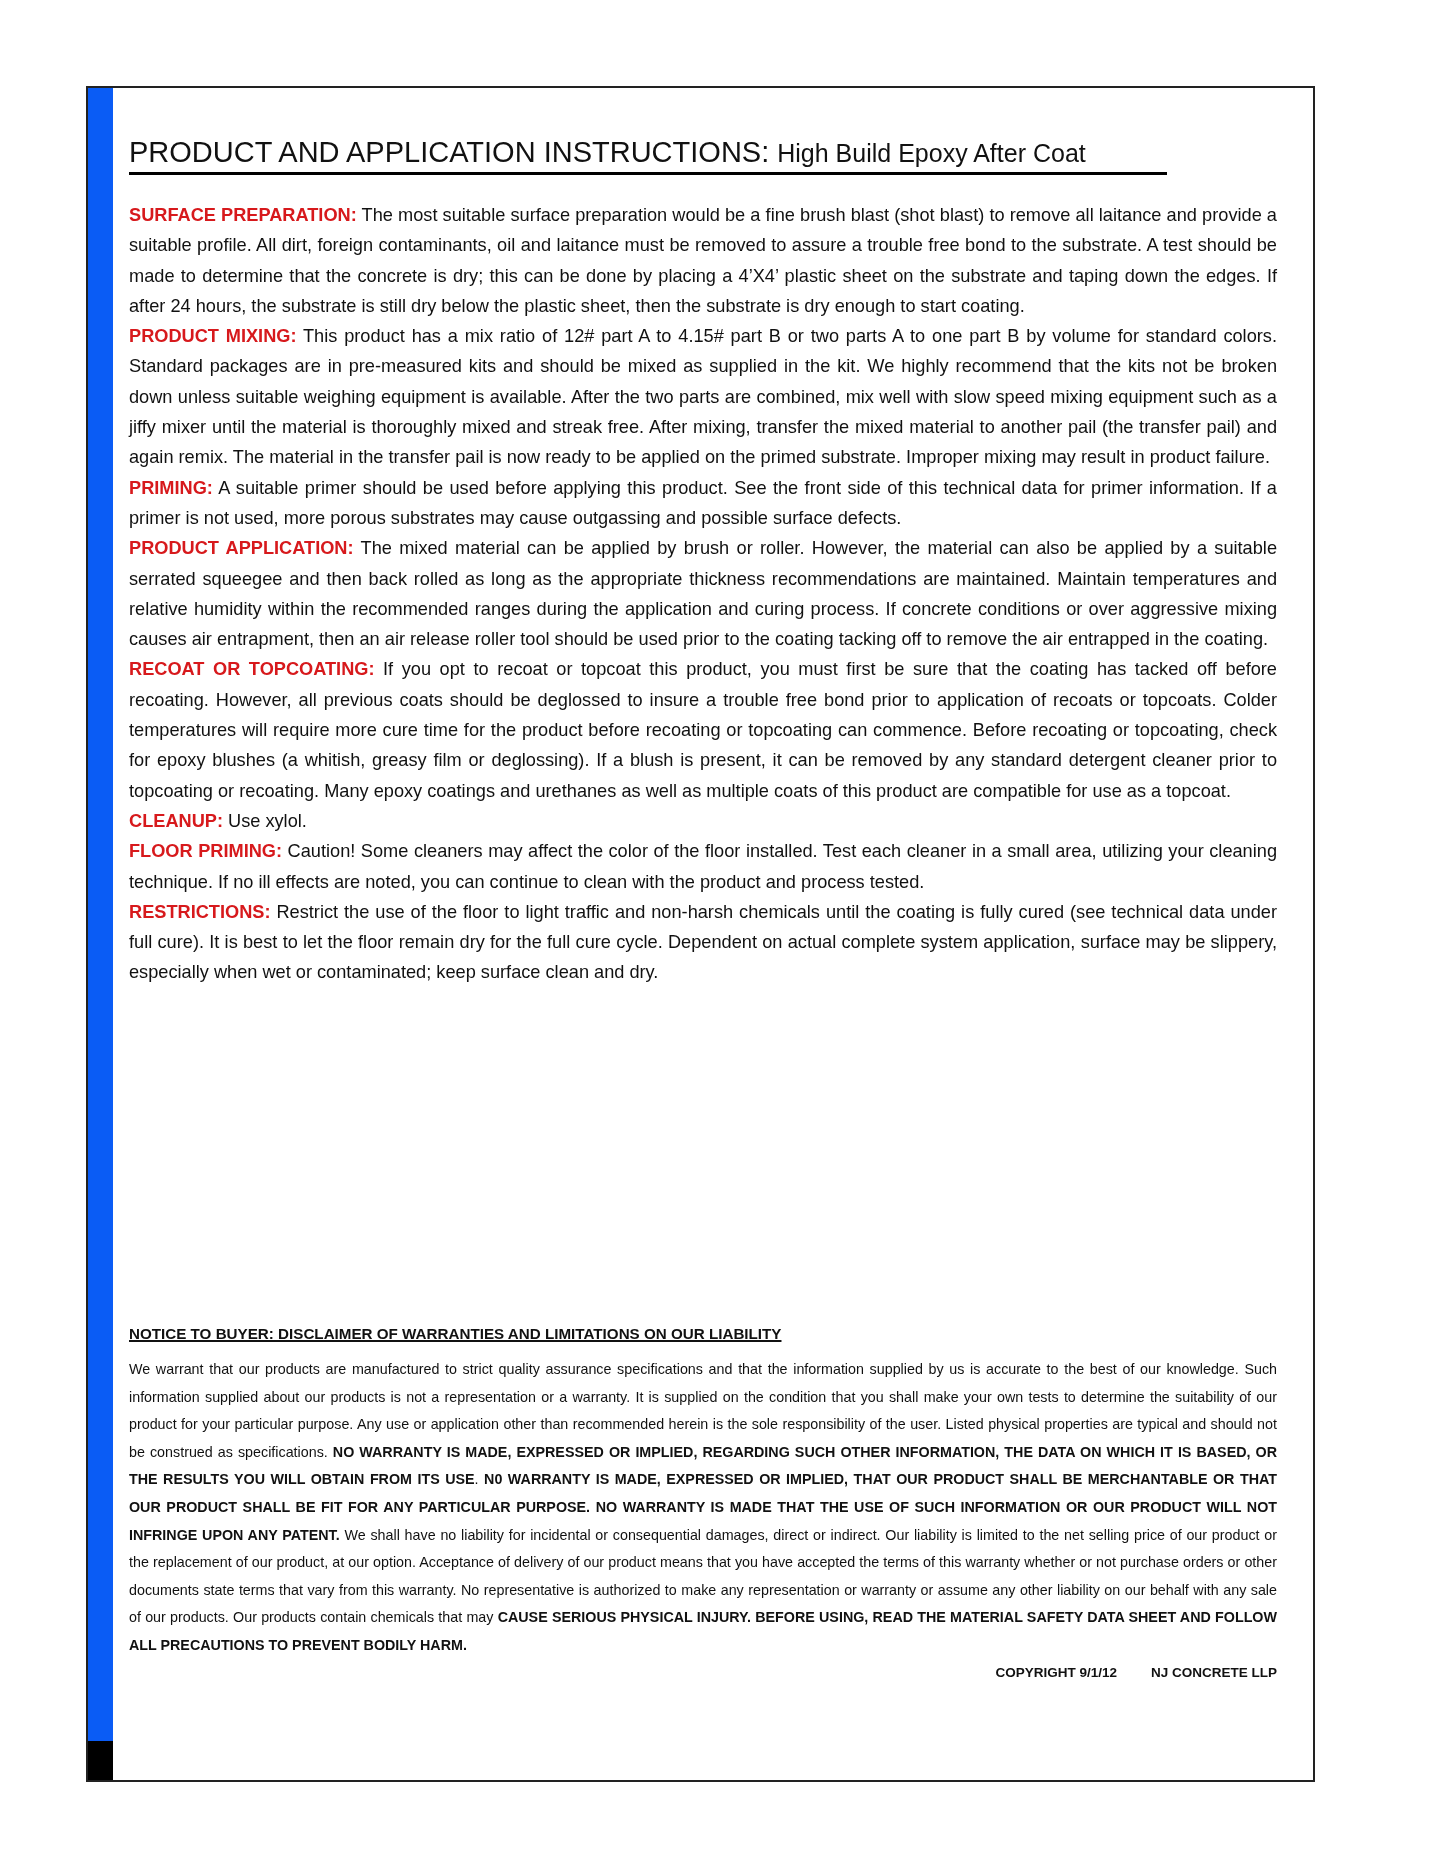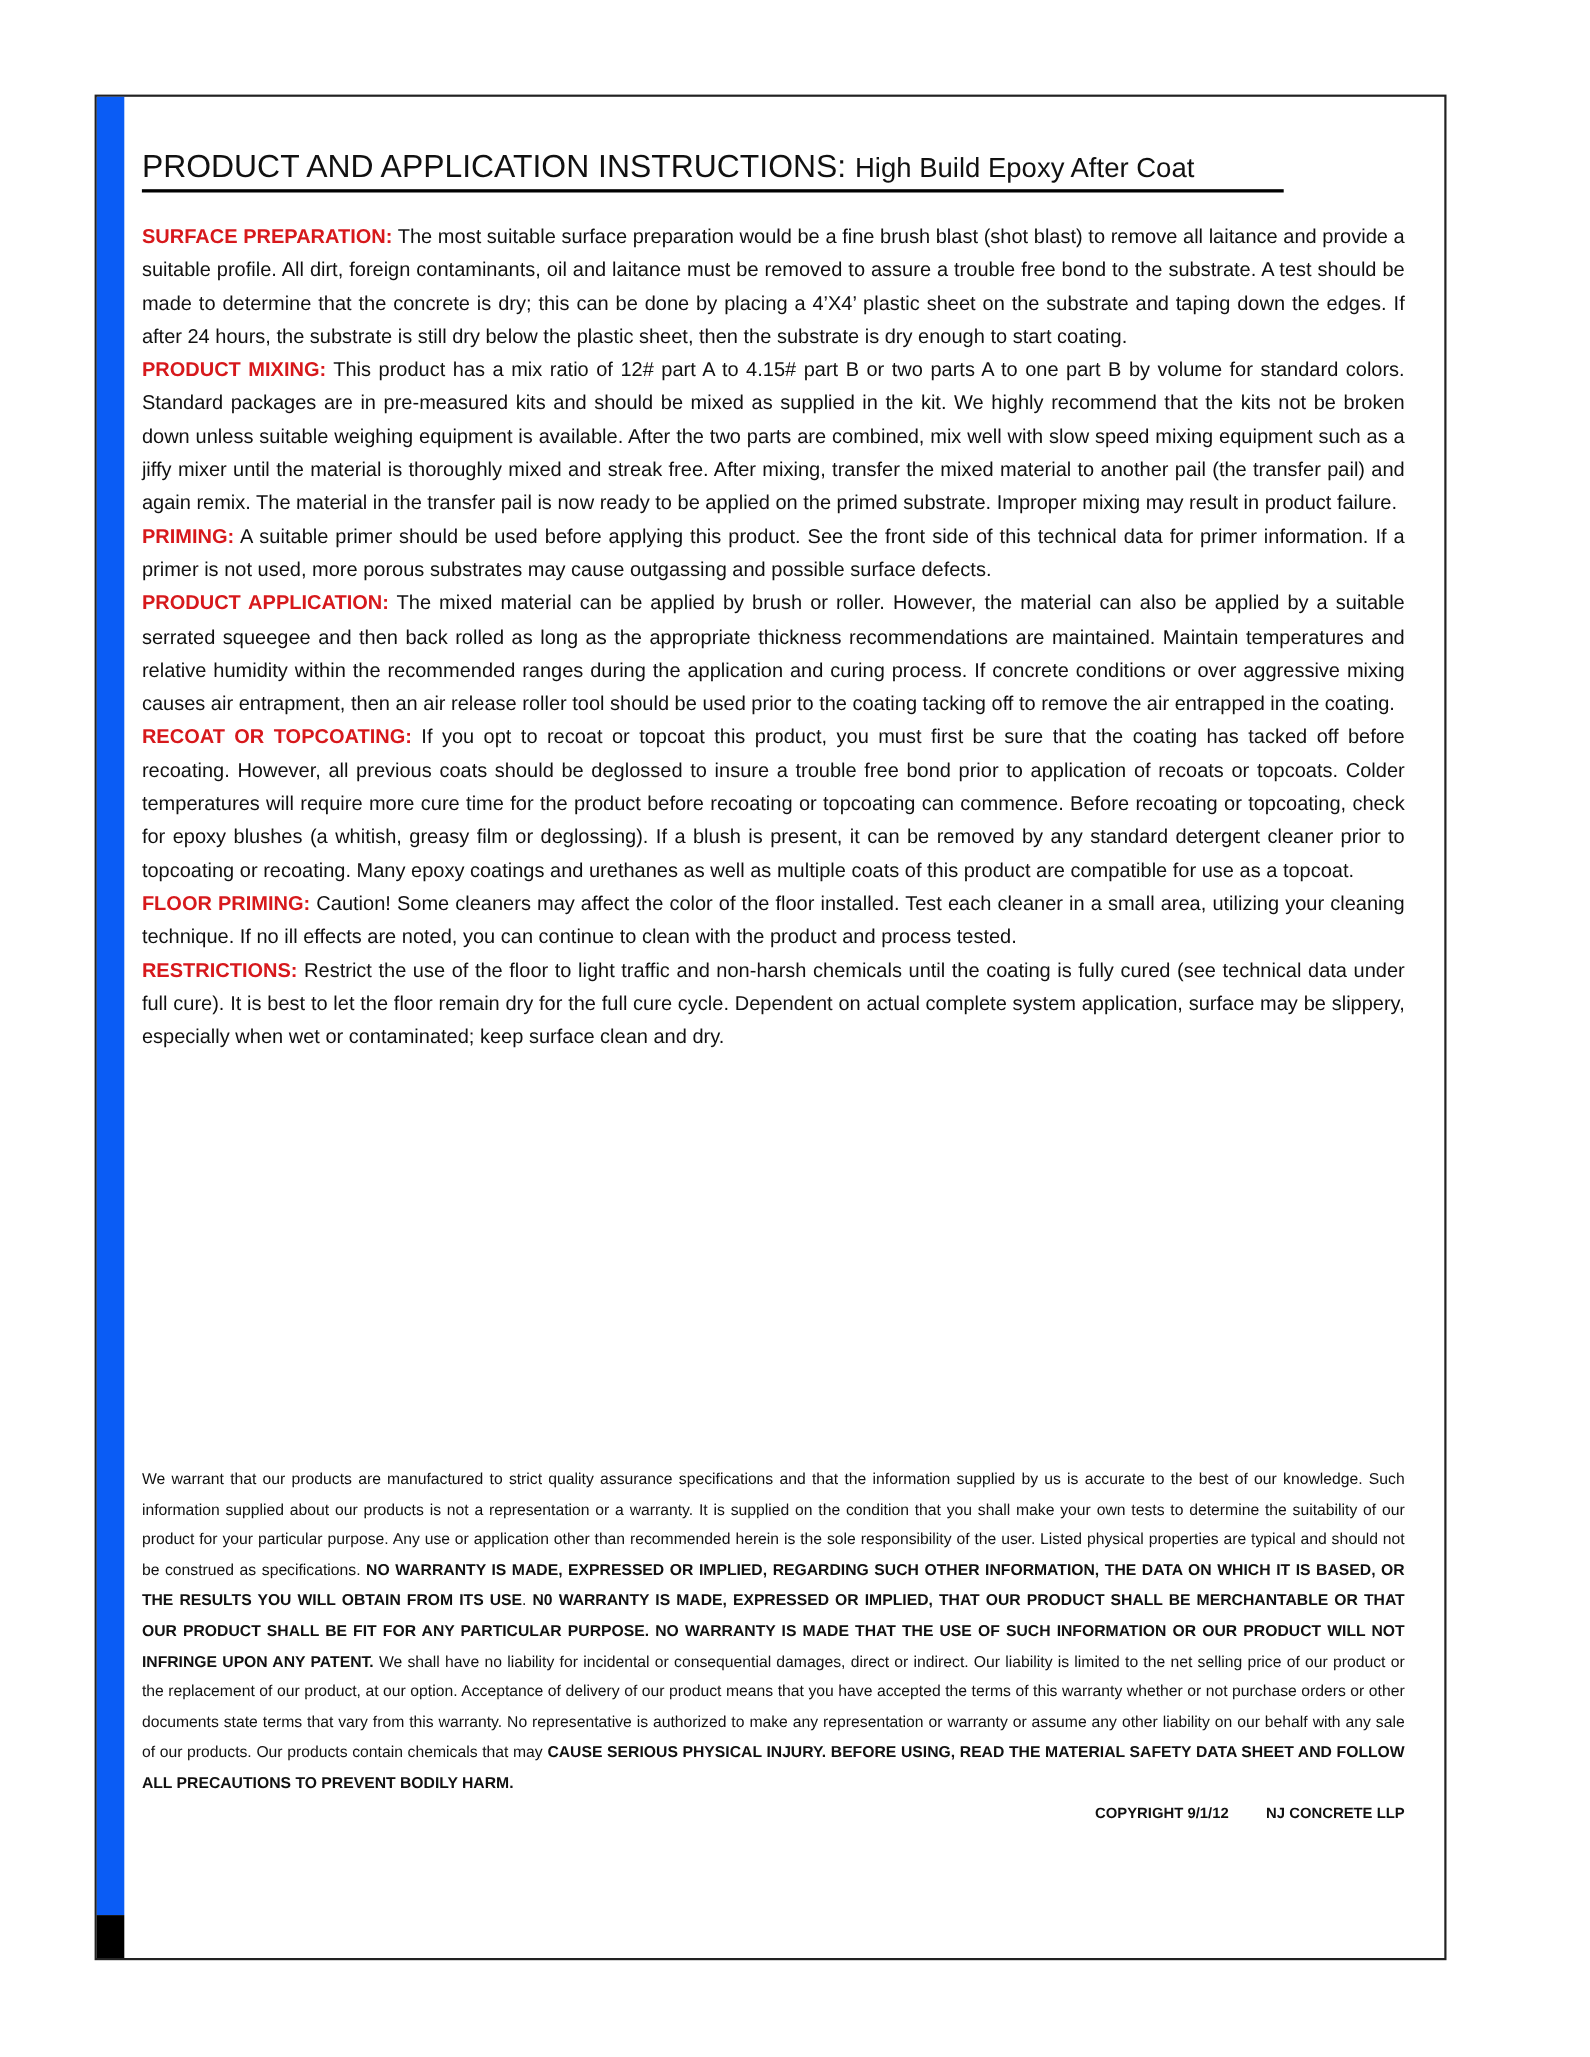--- a/index.html
+++ b/index.html
@@ -31,23 +31,25 @@
     <span>PRODUCT AND APPLICATION INSTRUCTIONS:</span><span class="sub">High Build Epoxy After Coat</span>
   </div>
   <div class="title-rule"></div>
 
   <div class="body-text">
     <p class="section"><span class="label">SURFACE PREPARATION:</span><span> The most suitable surface preparation would be a fine brush blast (shot blast) to remove all laitance and provide a suitable profile.  All dirt, foreign contaminants, oil and laitance must be removed to assure a trouble free bond to the substrate.  A test should be made to determine that the concrete is dry; this can be done by placing a 4’X4’ plastic sheet on the substrate and taping down the edges.  If after 24 hours, the substrate is still dry below the plastic sheet, then the substrate is dry enough to start coating.</span></p>
     <p class="section"><span class="label">PRODUCT MIXING:</span><span> This product has a mix ratio of 12# part A to 4.15# part B or two parts A to one part B by volume for standard colors.  Standard packages are in pre-measured kits and should be mixed as supplied in the kit.  We highly recommend that the kits not be broken down unless suitable weighing equipment is available.  After the two parts are combined, mix well with slow speed mixing equipment such as a jiffy mixer until the material is thoroughly mixed and streak free.  After mixing, transfer the mixed material to another pail (the transfer pail) and again remix.  The material in the transfer pail is now ready to be applied on the primed substrate.  Improper mixing may result in product failure.</span></p>
     <p class="section"><span class="label">PRIMING:</span><span>  A suitable primer should be used before applying this product.  See the front side of this technical data for primer information.  If a primer is not used, more porous substrates may cause outgassing and possible surface defects.</span></p>
     <p class="section"><span class="label">PRODUCT APPLICATION:</span><span> The mixed material can be applied by brush or roller.  However, the material can also be applied by a suitable serrated squeegee and then back rolled as long as the appropriate thickness recommendations are maintained.  Maintain temperatures and relative humidity within the recommended ranges during the application and curing process.  If concrete conditions or over aggressive mixing causes air entrapment, then an air release roller tool should be used prior to the coating tacking off to remove the air entrapped in the coating.</span></p>
     <p class="section"><span class="label">RECOAT OR TOPCOATING:</span><span>  If you opt to recoat or topcoat this product, you must first be sure that the coating has tacked off before recoating.  However, all previous coats should be deglossed to insure a trouble free bond prior to application of recoats or topcoats.  Colder temperatures will require more cure time for the product before recoating or topcoating can commence.  Before recoating or topcoating, check for epoxy blushes (a whitish, greasy film or deglossing).  If a blush is present, it can be removed by any standard detergent cleaner prior to topcoating or recoating. Many epoxy coatings and urethanes as well as multiple coats of this product are compatible for use as a topcoat.</span></p>
+    <p class="section"><span class="label">CLEANUP:</span><span> Use xylol.</span></p>
     <p class="section"><span class="label">FLOOR PRIMING:</span><span> Caution!  Some cleaners may affect the color of the floor installed. Test each cleaner in a small area, utilizing your cleaning technique.  If no ill effects are noted, you can continue to clean with the product and process tested.</span></p>
     <p class="section"><span class="label">RESTRICTIONS:</span><span> Restrict the use of the floor to light traffic and non-harsh chemicals until the coating is fully cured (see technical data under full cure).  It is best to let the floor remain dry for the full cure cycle. Dependent on actual complete system application, surface may be slippery, especially when wet or contaminated; keep surface clean and dry.</span></p>
   </div>
 
   <div class="notice">
+    <div class="notice-heading">NOTICE TO BUYER: DISCLAIMER OF WARRANTIES AND LIMITATIONS ON OUR LIABILITY</div>
     <div class="notice-body">
       <span>We warrant that our products are manufactured to strict quality assurance specifications and that the information supplied by us is accurate to the best of our knowledge. Such information supplied about our products is not a representation or a warranty. It is supplied on the condition that you shall make your own tests to determine the suitability of our product for your particular purpose.  Any use or application other than recommended herein is the sole responsibility of the user.  Listed physical properties are typical and should not be construed as specifications. </span><b>NO WARRANTY IS MADE, EXPRESSED OR IMPLIED, REGARDING SUCH OTHER INFORMATION, THE DATA ON WHICH IT IS BASED, OR THE RESULTS YOU WILL OBTAIN FROM ITS USE</b><span>. </span><b>N0 WARRANTY IS MADE, EXPRESSED OR IMPLIED, THAT OUR PRODUCT SHALL BE MERCHANTABLE OR THAT OUR PRODUCT SHALL BE FIT FOR ANY PARTICULAR PURPOSE. NO WARRANTY IS MADE THAT THE USE OF SUCH INFORMATION OR OUR PRODUCT WILL NOT INFRINGE UPON ANY PATENT.</b><span> We shall have no liability for incidental or consequential damages, direct or indirect. Our liability is limited to the net selling price of our product or the replacement of our product, at our option. Acceptance of delivery of our product means that you have accepted the terms of this warranty whether or not purchase orders or other documents state terms that vary from this warranty. No representative is authorized to make any representation or warranty or assume any other liability on our behalf with any sale of our products. Our products contain chemicals that may </span><b>CAUSE SERIOUS PHYSICAL INJURY. BEFORE USING, READ THE MATERIAL SAFETY DATA SHEET AND FOLLOW ALL PRECAUTIONS TO PREVENT BODILY HARM.</b>
     </div>
     <div class="copyright"><span>COPYRIGHT 9/1/12</span><span class="company">NJ CONCRETE LLP</span></div>
   </div>
 </div>
 
 </body></html>

